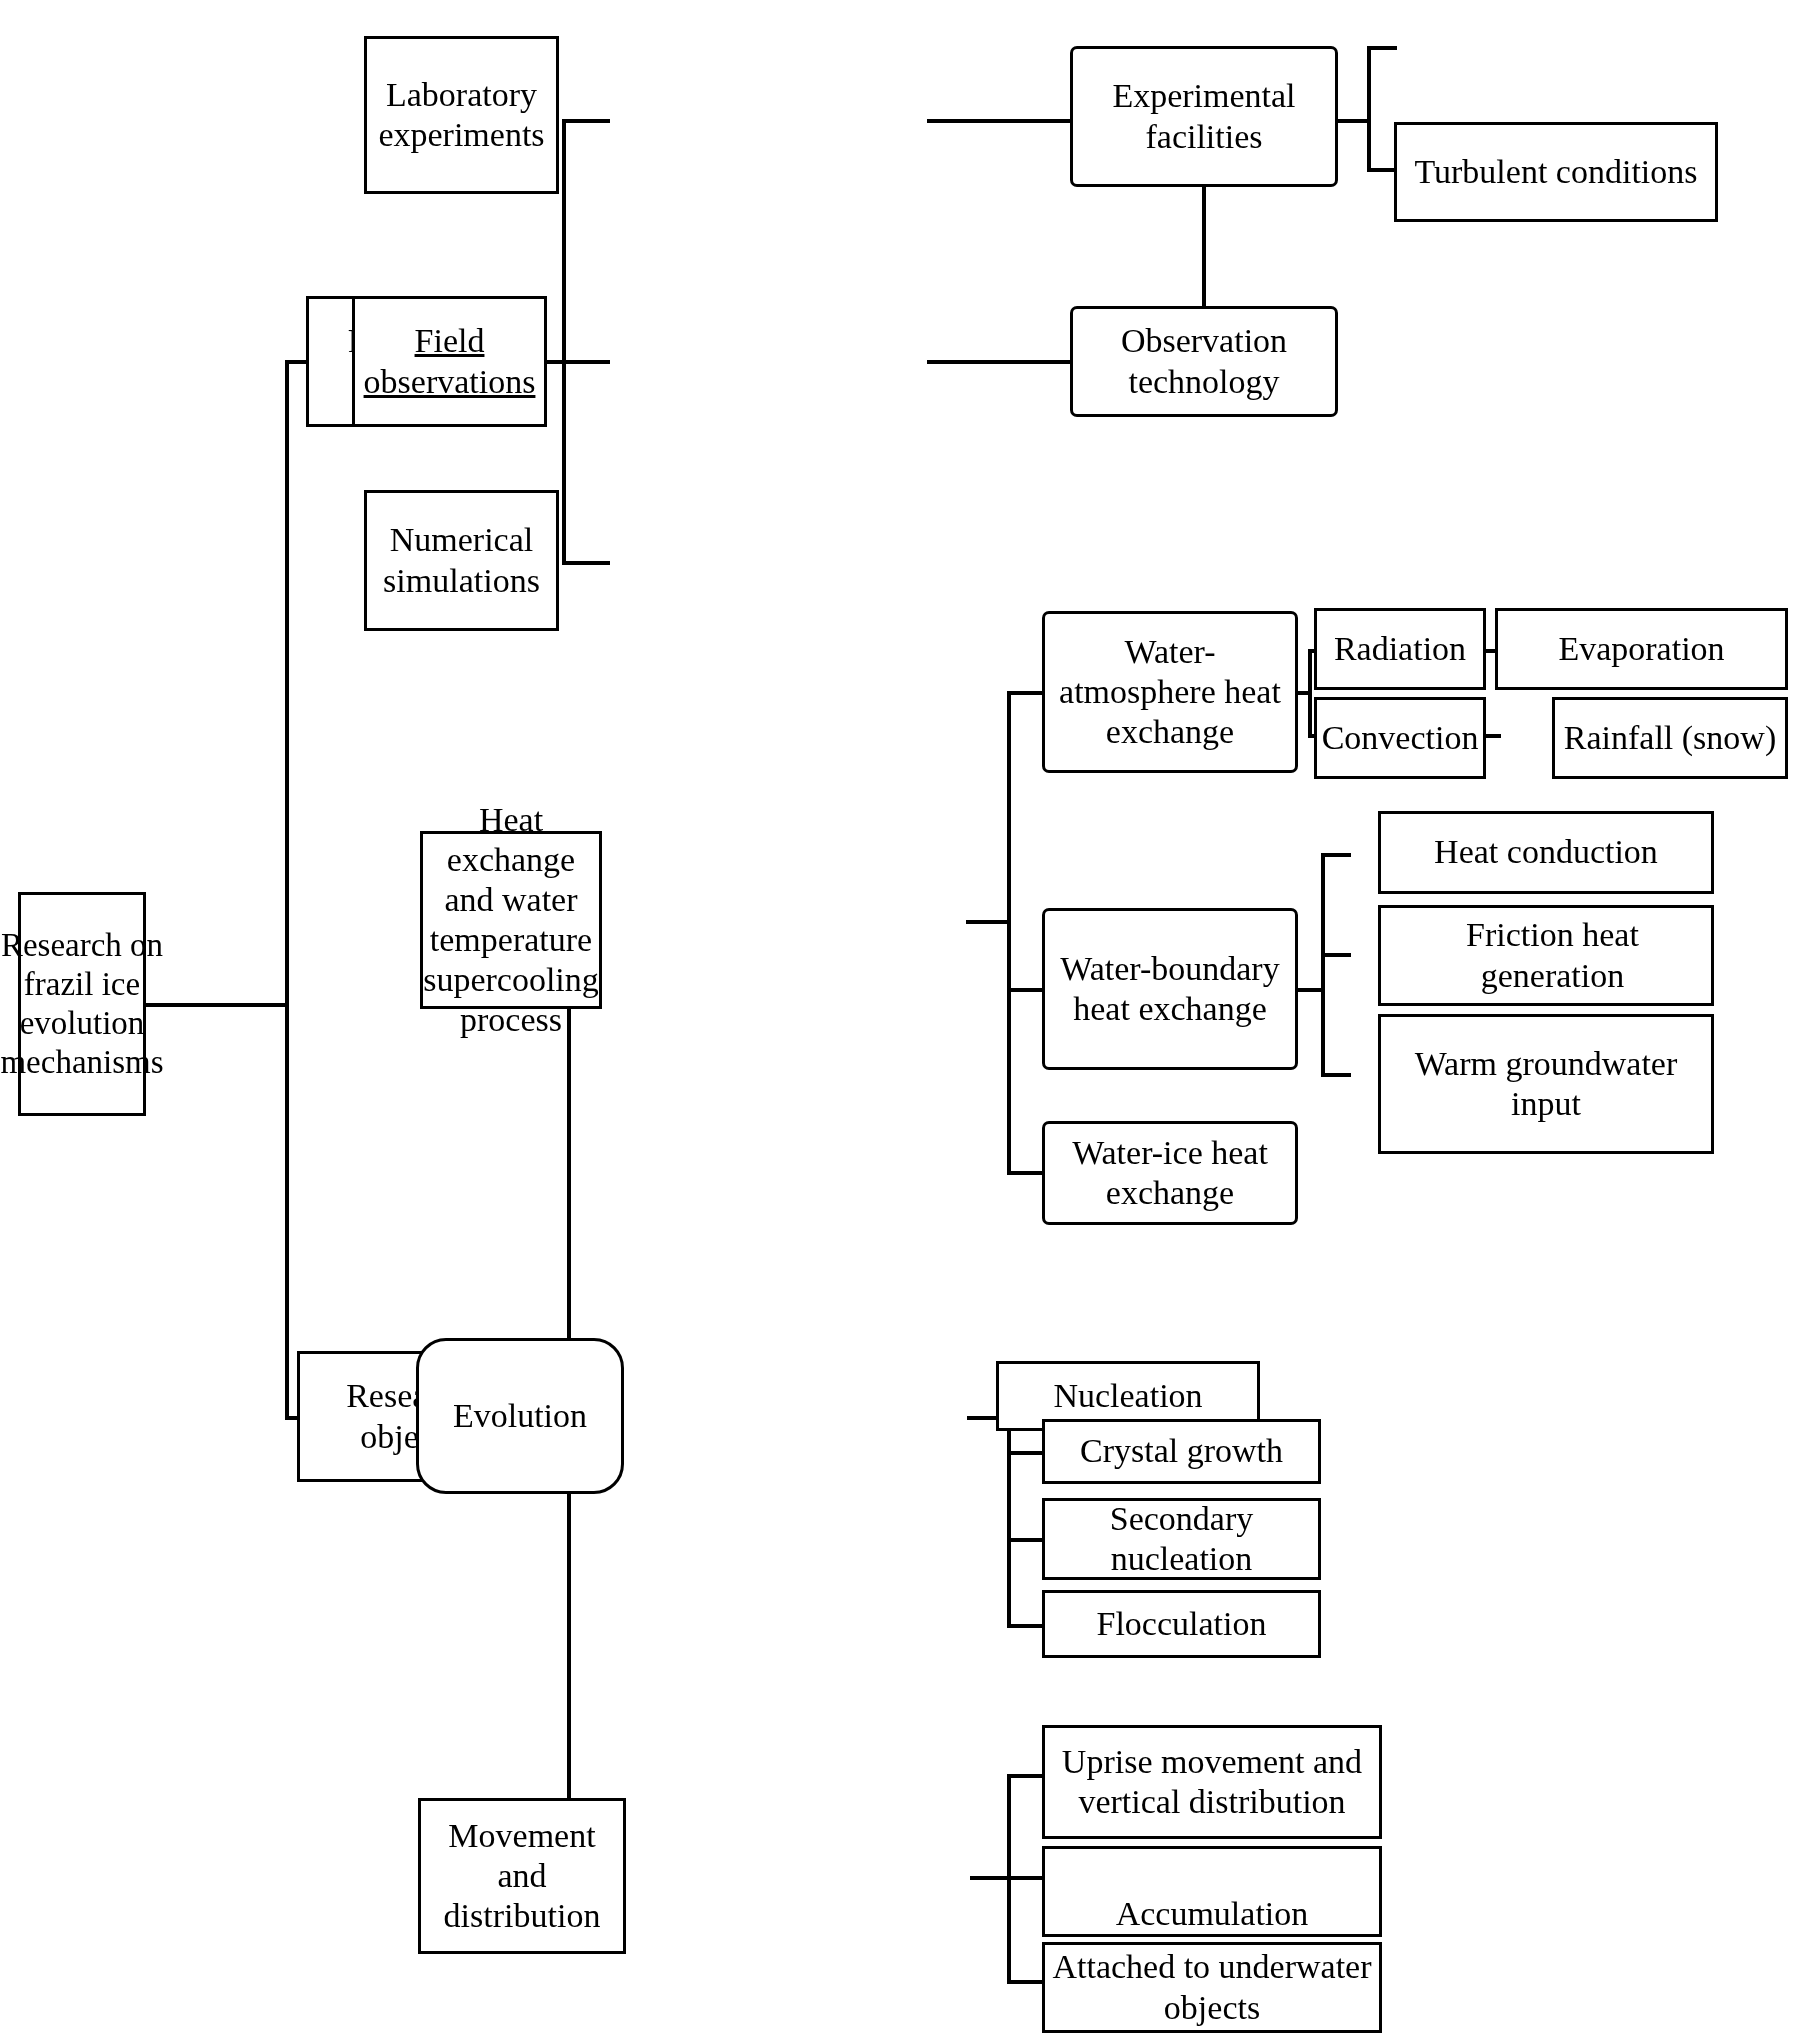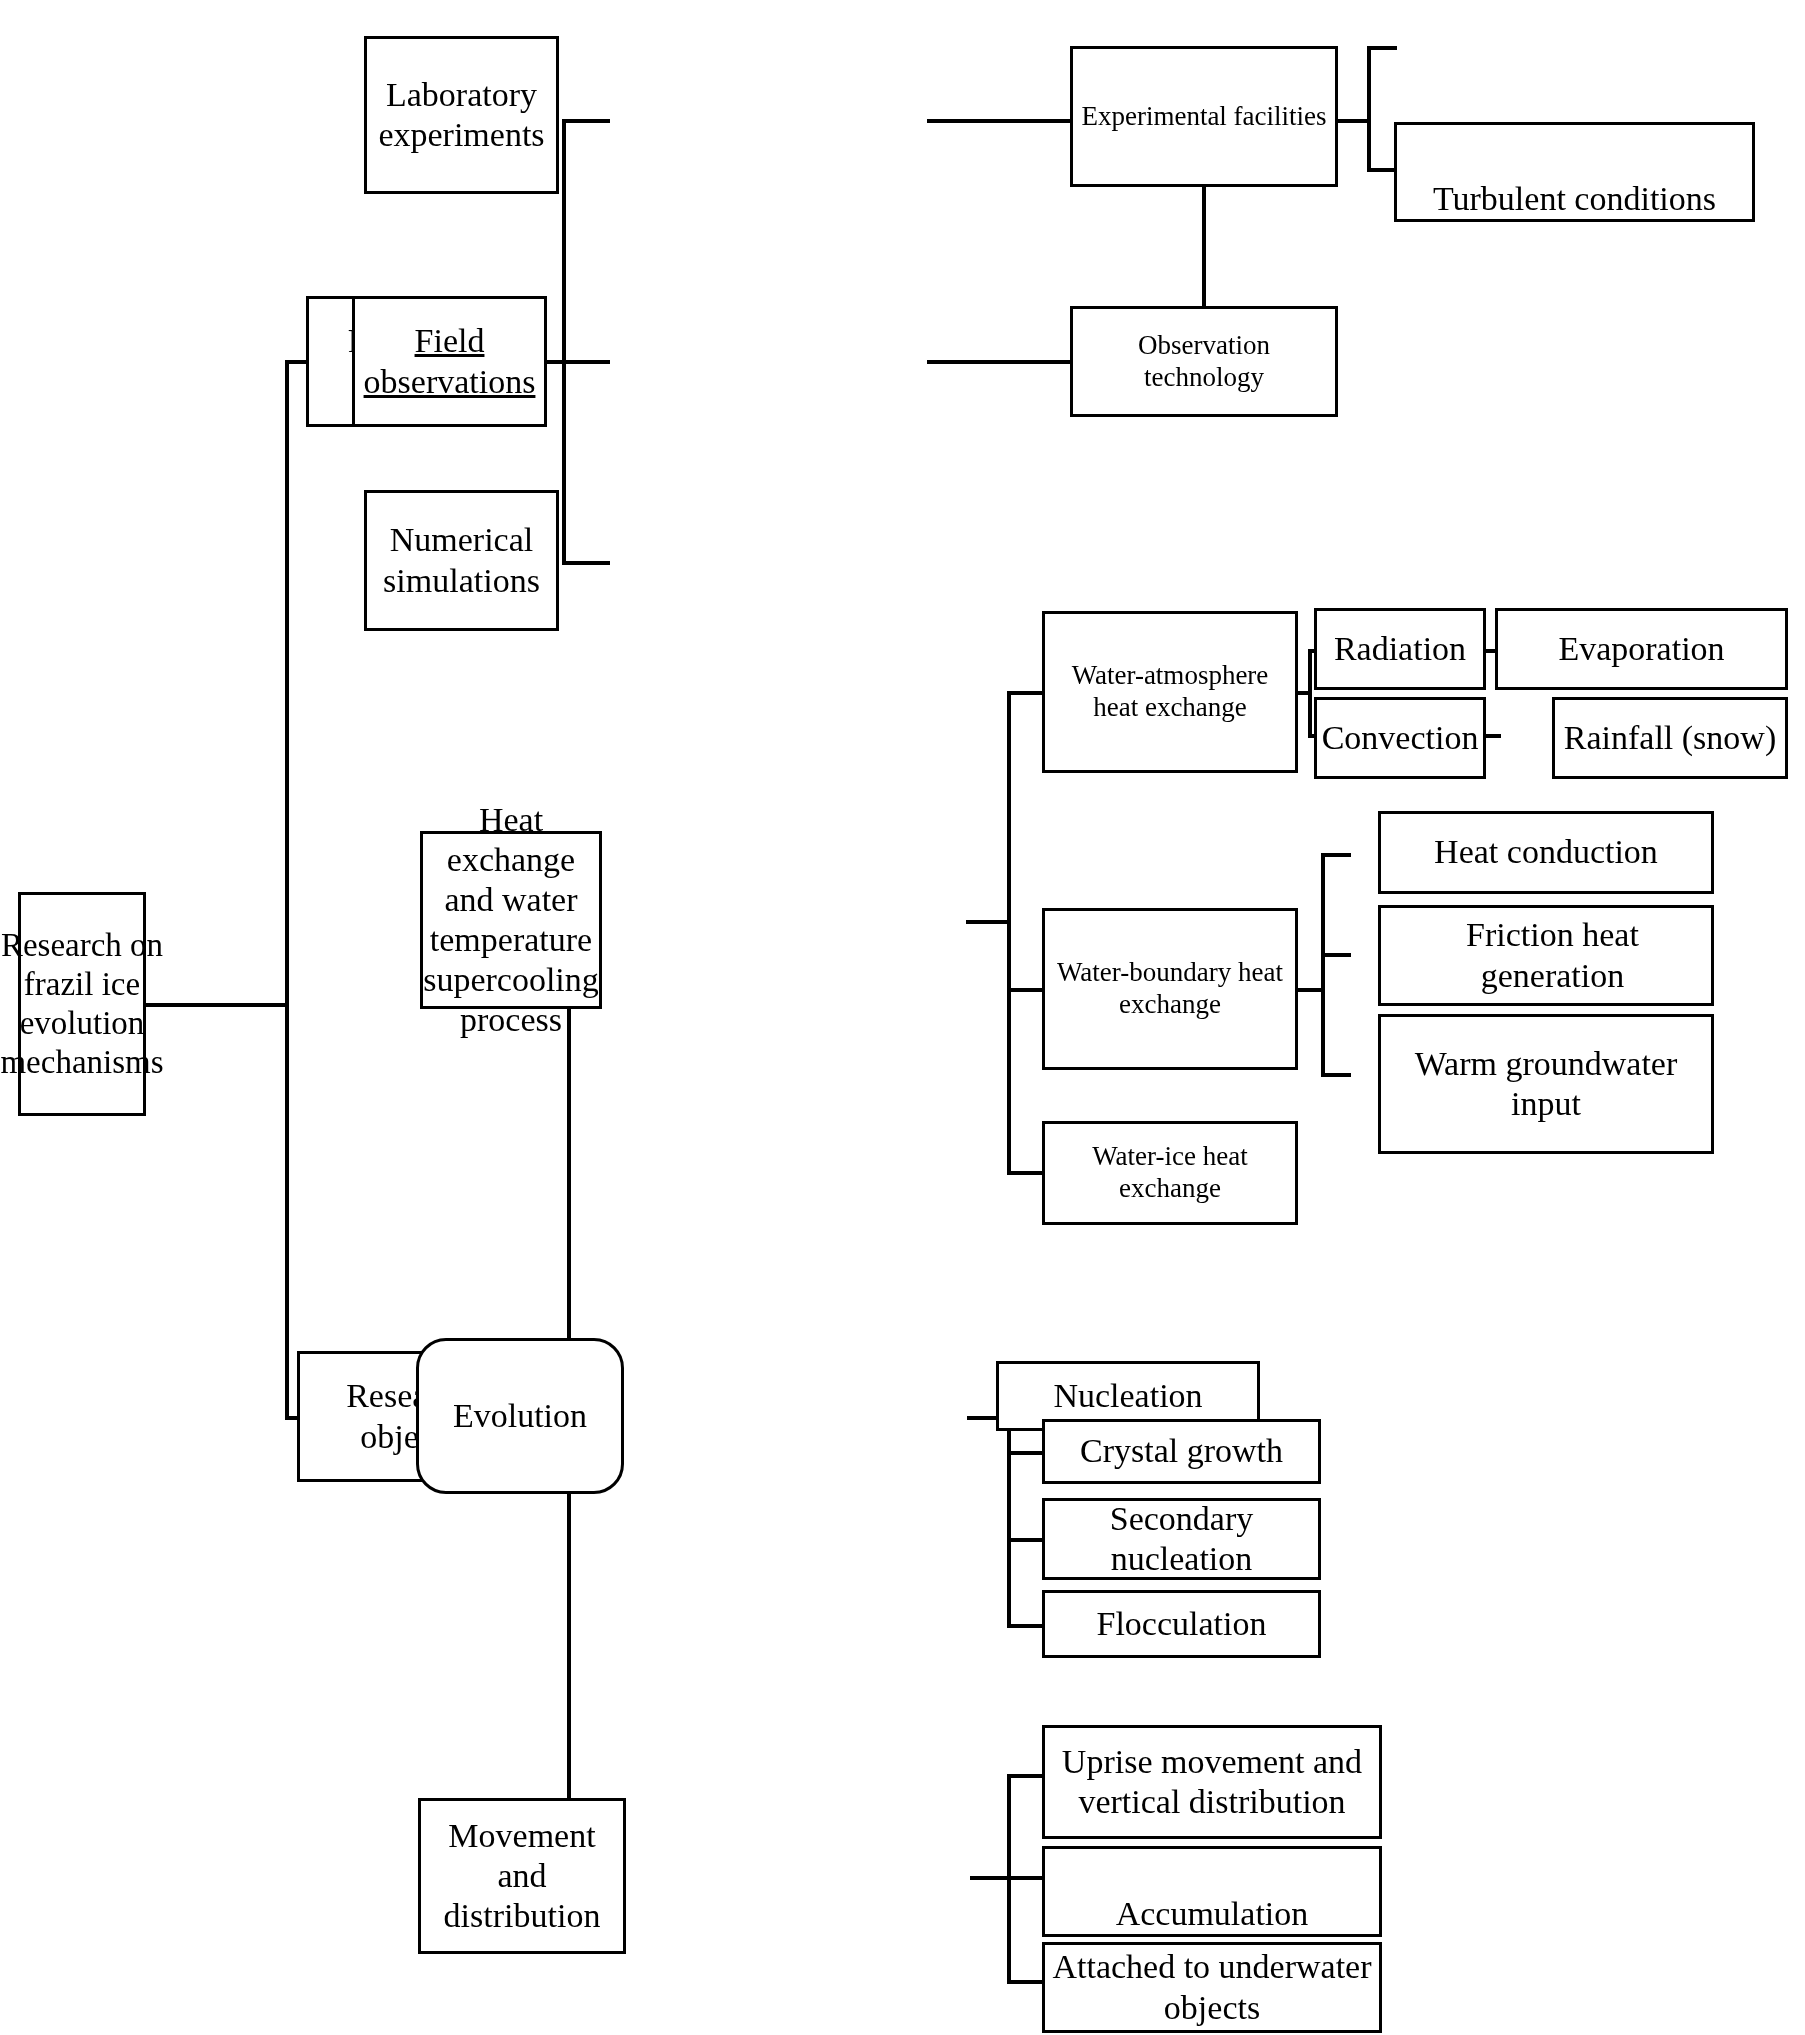--- a/index.html
+++ b/index.html
@@ -20,21 +20,21 @@
     justify-content:center;
     text-align:center;
     color:#000000;
     line-height:1.18;
     z-index:3;
   }
   .node span{display:block;padding:0 6px;}
   .root{font-size:33px;}
   .lvl1{font-size:34px;}
   .lvl2{font-size:34px;}
-  .lvl3{font-size:27px;}
+  .lvl3{font-size:34px;border-radius:7px;}
   .lvl4{font-size:34px;}
   .ln{
     position:absolute;
     background:#000000;
     z-index:1;
   }
   .hln{height:3.7px;}
   .vln{width:3.7px;}
 </style>
 </head>
@@ -133,21 +133,21 @@
 
   <div class="node lvl3" style="left:1070px;top:46px;width:268px;height:141px;">
     <span>Experimental facilities</span>
   </div>
 
   <div class="node lvl3" style="left:1070px;top:306px;width:268px;height:111px;">
     <span>Observation technology</span>
   </div>
 
 
-  <div class="node lvl4" style="left:1394px;top:122px;width:361px;height:100px;align-items:flex-end;">
+  <div class="node lvl4" style="left:1394px;top:122px;width:324px;height:100px;">
     <span>Turbulent conditions</span>
   </div>
 
   <div class="node lvl2" style="left:420px;top:831px;width:182px;height:178px;">
     <span>Heat exchange and water temperature supercooling process</span>
   </div>
 
   <div class="node lvl2" style="left:416px;top:1338px;width:208px;height:156px;border-radius:30px;">
     <span>Evolution</span>
   </div>

